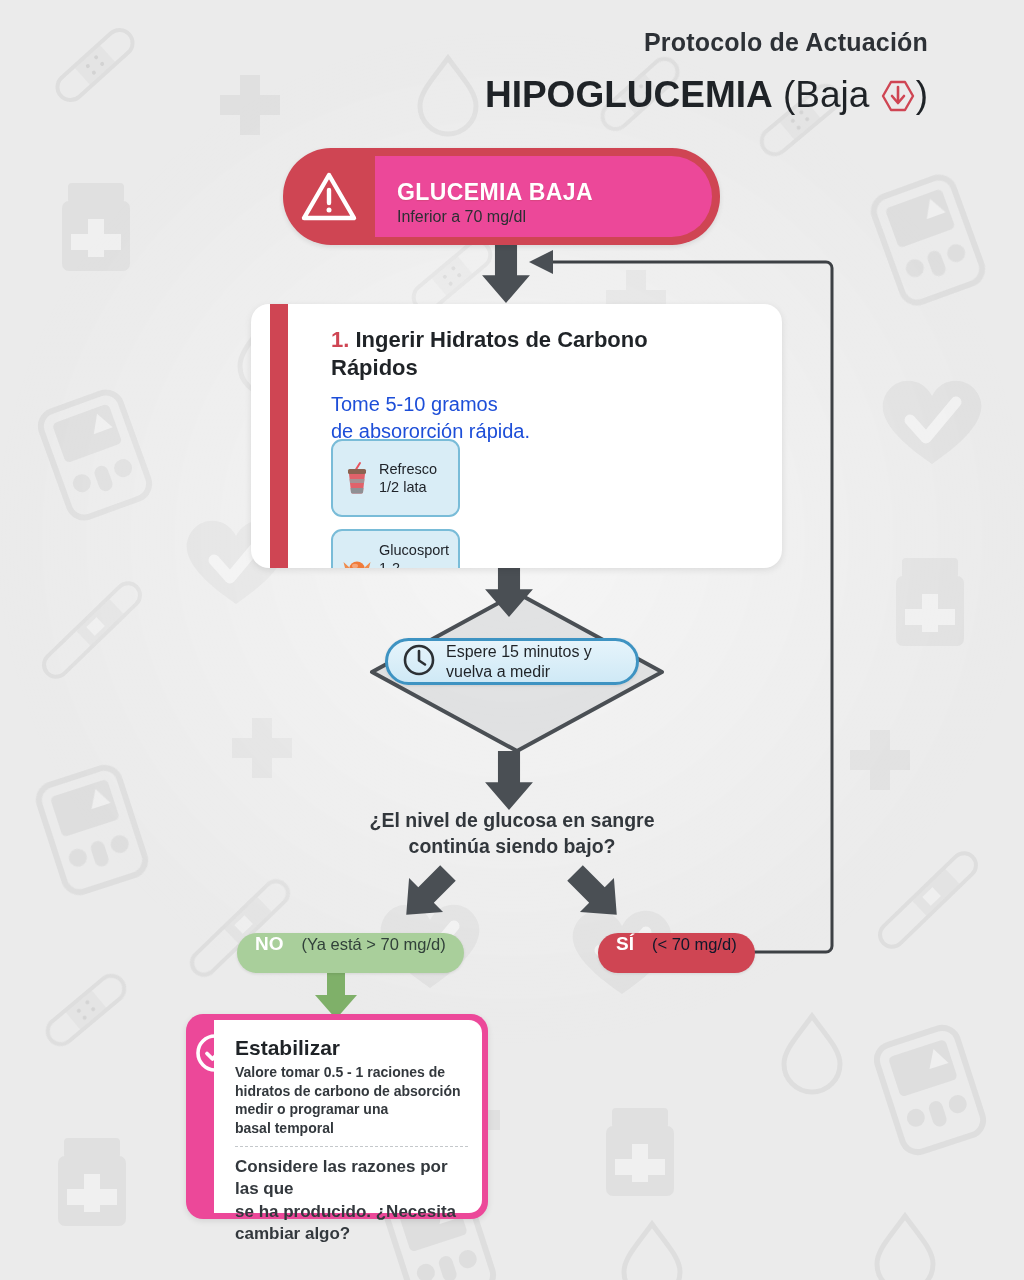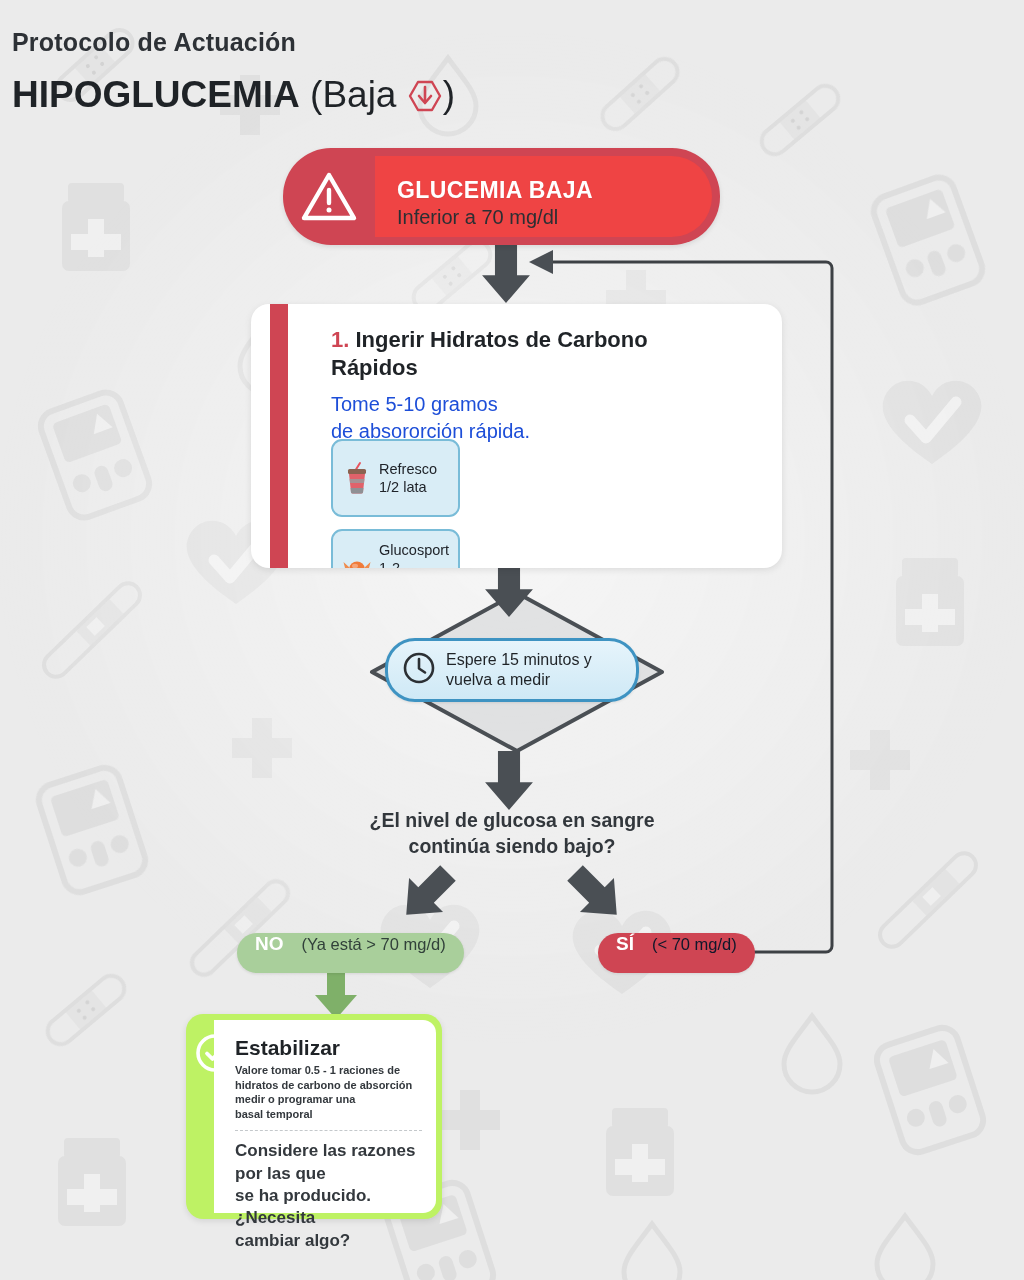--- a/index.html
+++ b/index.html
@@ -47,23 +47,23 @@
     inset: 0;
     z-index: 2;
     pointer-events: none;
   }
   #connectors svg { display: block; width: 1024px; height: 1280px; }
 
   
   .header {
     position: absolute;
     top: 28px;
-    left: 12px;
+    left: 4px;
     width: 924px;
-    text-align: left;
+    text-align: right;
     z-index: 5;
   }
   .header .kicker {
     font-size: 25px;
     font-weight: bold;
     color: #2d3136;
     letter-spacing: 0.2px;
     line-height: 1.15;
   }
   .header .title-row {
@@ -100,37 +100,37 @@
     width: 92px;
     min-width: 92px;
     display: flex;
     align-items: center;
     justify-content: center;
   }
   .alert-panel {
     flex: 1;
     align-self: stretch;
     margin: 8px 8px 8px 0;
-    background: #ef4444;
+    background: #ec4899;
     border-radius: 0 42px 42px 0;
     padding: 12px 20px 0 22px;
     display: flex;
     flex-direction: column;
     justify-content: center;
     gap: 2px;
   }
   .alert-title {
     font-size: 23px;
     font-weight: bold;
     color: #ffffff;
     letter-spacing: 0.4px;
     text-shadow: 0 1px 1px rgba(170,60,70,0.28);
   }
   .alert-sub {
-    font-size: 20px;
+    font-size: 16px;
     color: #2b2f33;
   }
 
   
   .step-card {
     position: absolute;
     left: 251px;
     top: 304px;
     width: 531px;
     height: 264px;
@@ -200,21 +200,21 @@
     font-size: 14.5px;
     color: #20242a;
     line-height: 1.26;
   }
   .chip-text .l2 { display: block; }
   .wait-pill {
     position: absolute;
     left: 385px;
     top: 638px;
     width: 254px;
-    height: 64px;
+    height: 47px;
     background: linear-gradient(180deg, #e6f4fb 0%, #cfe9f6 100%);
     border: 3px solid #3e93c2;
     border-radius: 30px;
     z-index: 6;
     display: flex;
     align-items: center;
     padding-left: 14px;
     gap: 10px;
     box-shadow: 0 1px 3px rgba(0,0,0,0.10);
   }
@@ -271,23 +271,23 @@
     top: 933px;
     background: #cf4553;
   }
   .pill-si .detail { color: #0f172a; }
 
   
   .stab-card {
     position: absolute;
     left: 186px;
     top: 1014px;
-    width: 256px;
+    width: 302px;
     height: 205px;
-    background: #bef264;
+    background: #ec4899;
     border-radius: 17px;
     z-index: 5;
     box-shadow: 0 2px 6px rgba(0,0,0,0.10);
   }
   .stab-inner {
     position: absolute;
     left: 28px;
     top: 6px;
     right: 6px;
     bottom: 6px;
@@ -302,21 +302,21 @@
     z-index: 7;
   }
   .stab-title {
     font-size: 21px;
     font-weight: bold;
     color: #1f2327;
     line-height: 1.1;
   }
   .stab-body {
     margin-top: 4px;
-    font-size: 11px;
+    font-size: 14px;
     font-weight: bold;
     color: #33383d;
     line-height: 1.32;
   }
   .stab-divider {
     margin: 9px 0 9px 0;
     height: 0;
     border-top: 1px dashed #c4c8cb;
   }
   .stab-body2 {

